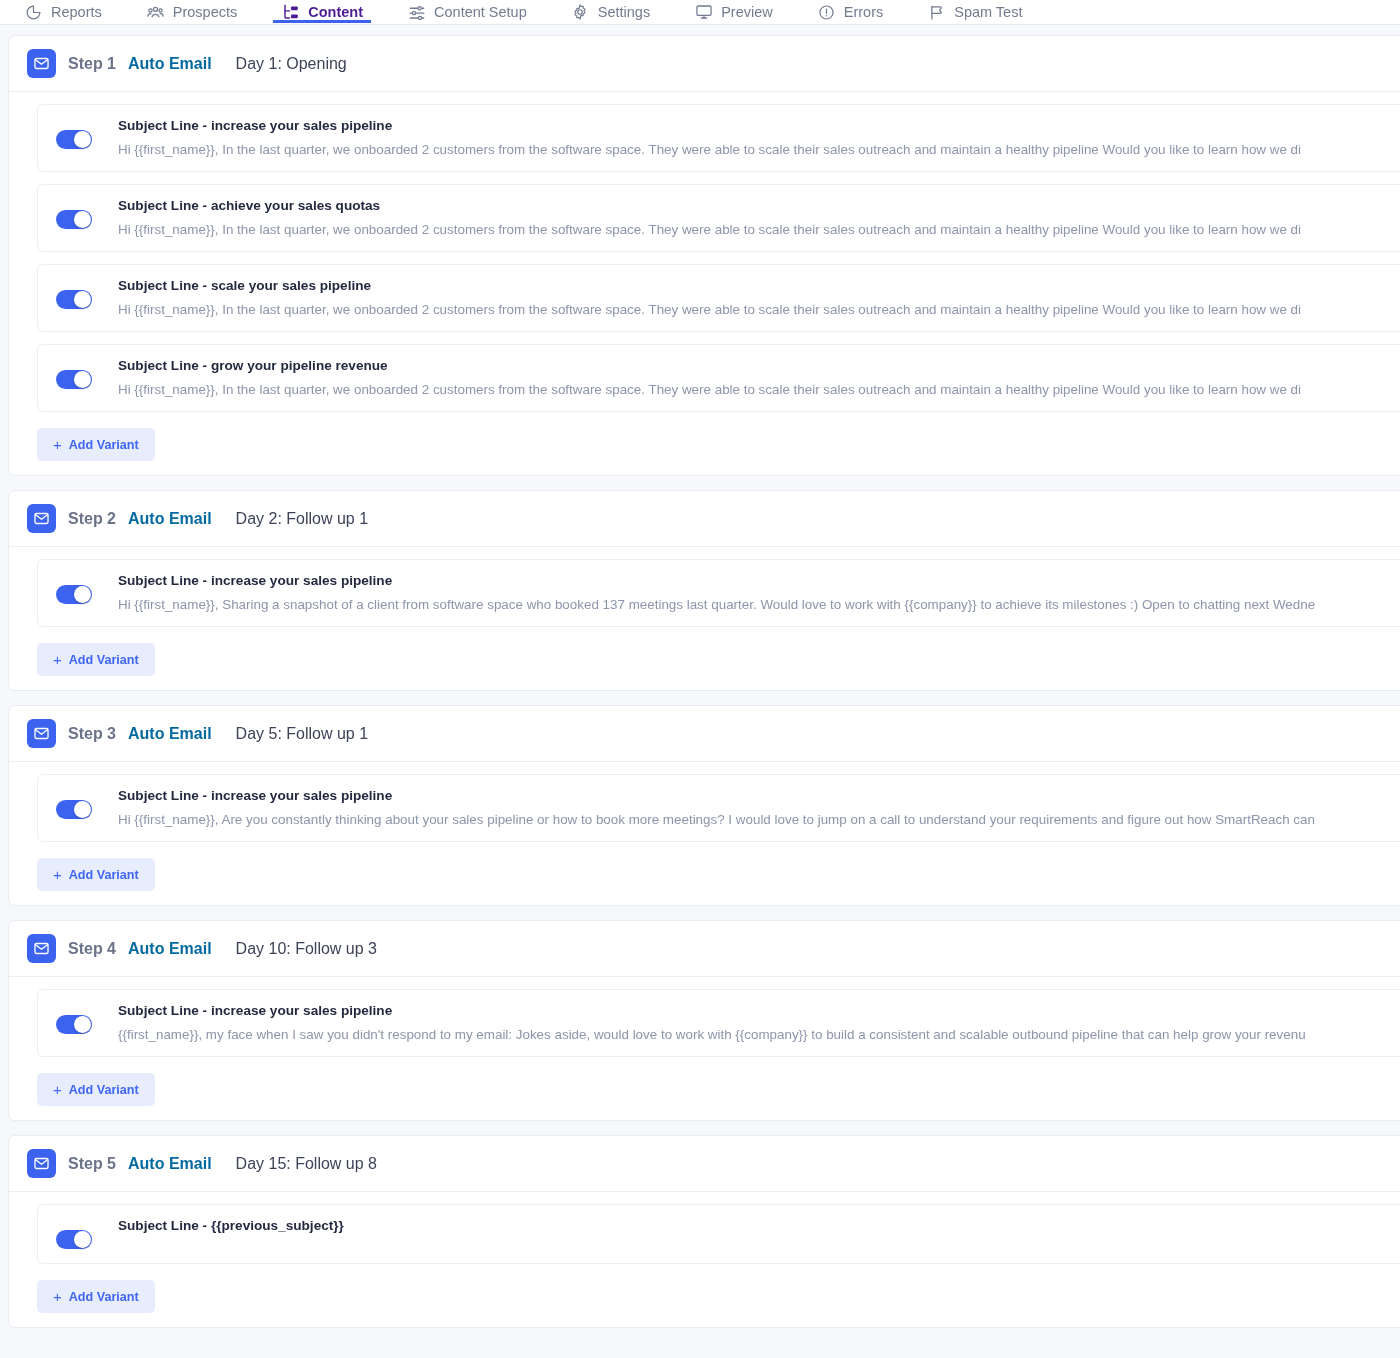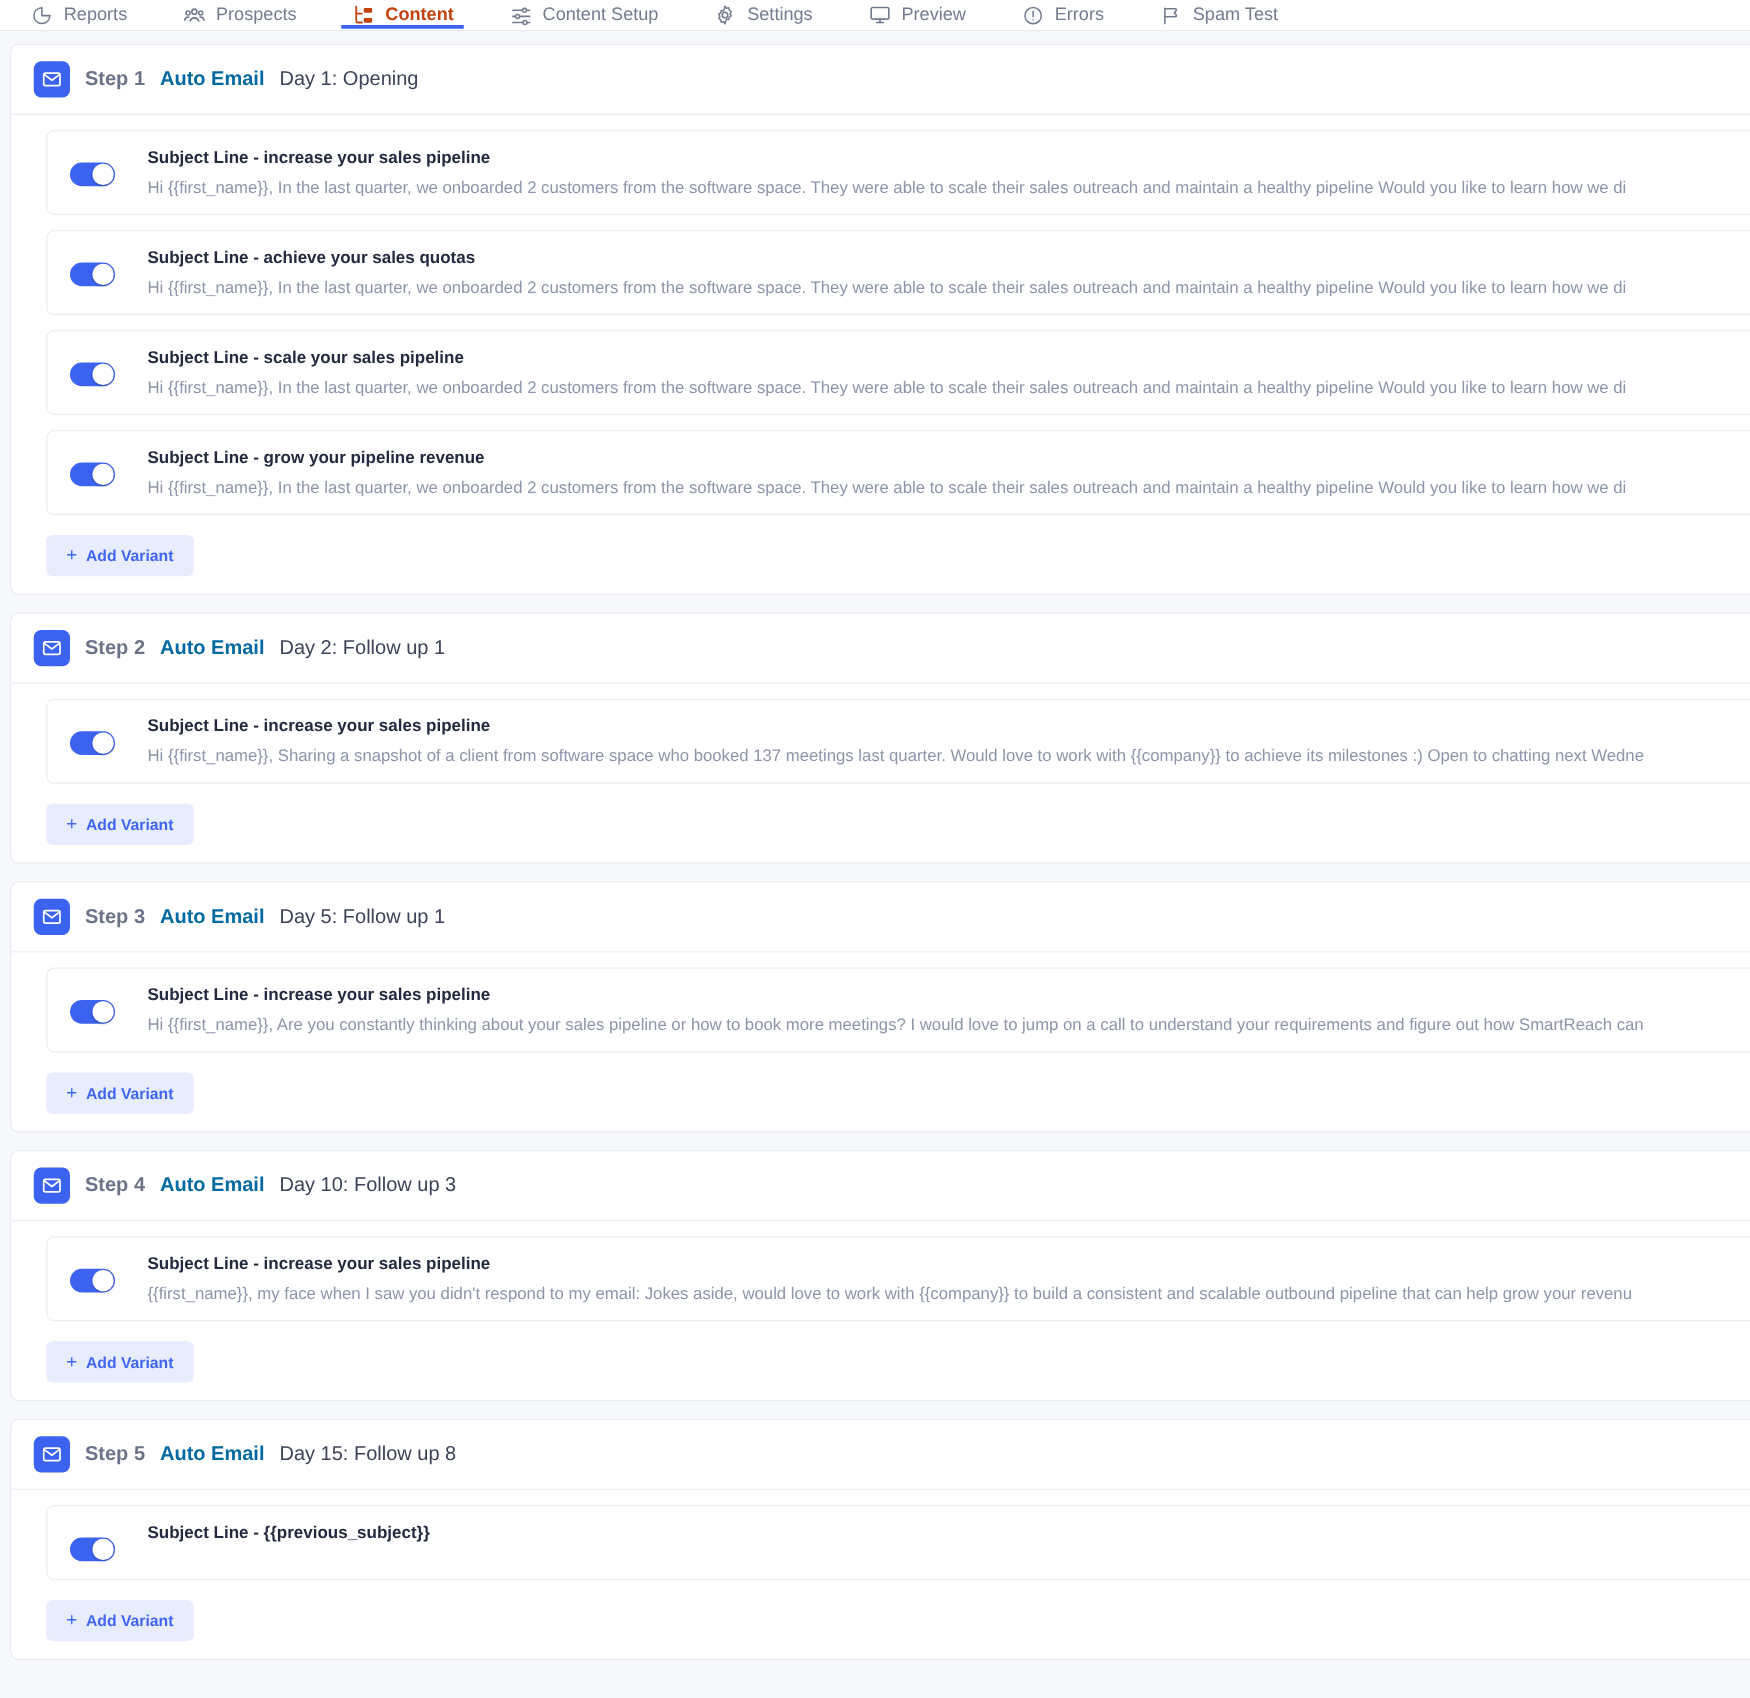--- a/index.html
+++ b/index.html
@@ -31,21 +31,21 @@
     gap: 8px;
     padding: 0 16px;
     font-size: 14.5px;
     color: #737b8f;
     cursor: pointer;
     position: relative;
     white-space: nowrap;
   }
   .tab .tab-ico { display: flex; align-items: center; justify-content: center; width: 19px; height: 19px; }
   .tab .tab-ico svg { display: block; }
-  .tab.active { color: #c2410c; font-weight: bold; }
+  .tab.active { color: #4c1d95; font-weight: bold; }
   .tab.active::after {
     content: "";
     position: absolute;
     left: 8px; right: 8px; bottom: -1px;
     height: 3px;
     background: #3b63f0;
   }
 
   
   .steps { padding: 10px 0 0 0; }
@@ -67,21 +67,21 @@
   .step-badge {
     width: 29px; height: 29px;
     background: #3b63f0;
     border-radius: 6px;
     display: flex; align-items: center; justify-content: center;
     flex: 0 0 auto;
   }
   .step-num { font-size: 16px; font-weight: bold; color: #6b7389; }
   .step-type { font-size: 16px; font-weight: bold; color: #0369a1; }
   .step-day { font-size: 16px; color: #3c4considered; }
-  .step-day { font-size: 16px; color: #3d4358; }
+  .step-day { font-size: 16px; color: #3d4358; margin-left: 12px; }
 
   .step-body { padding: 12px 0 14px 0; }
 
   
   .variant {
     border: 1px solid #ebeef3;
     border-radius: 6px;
     margin: 0 0 12px 28px;
     width: 1400px;
     padding: 13px 0 14px 0;

